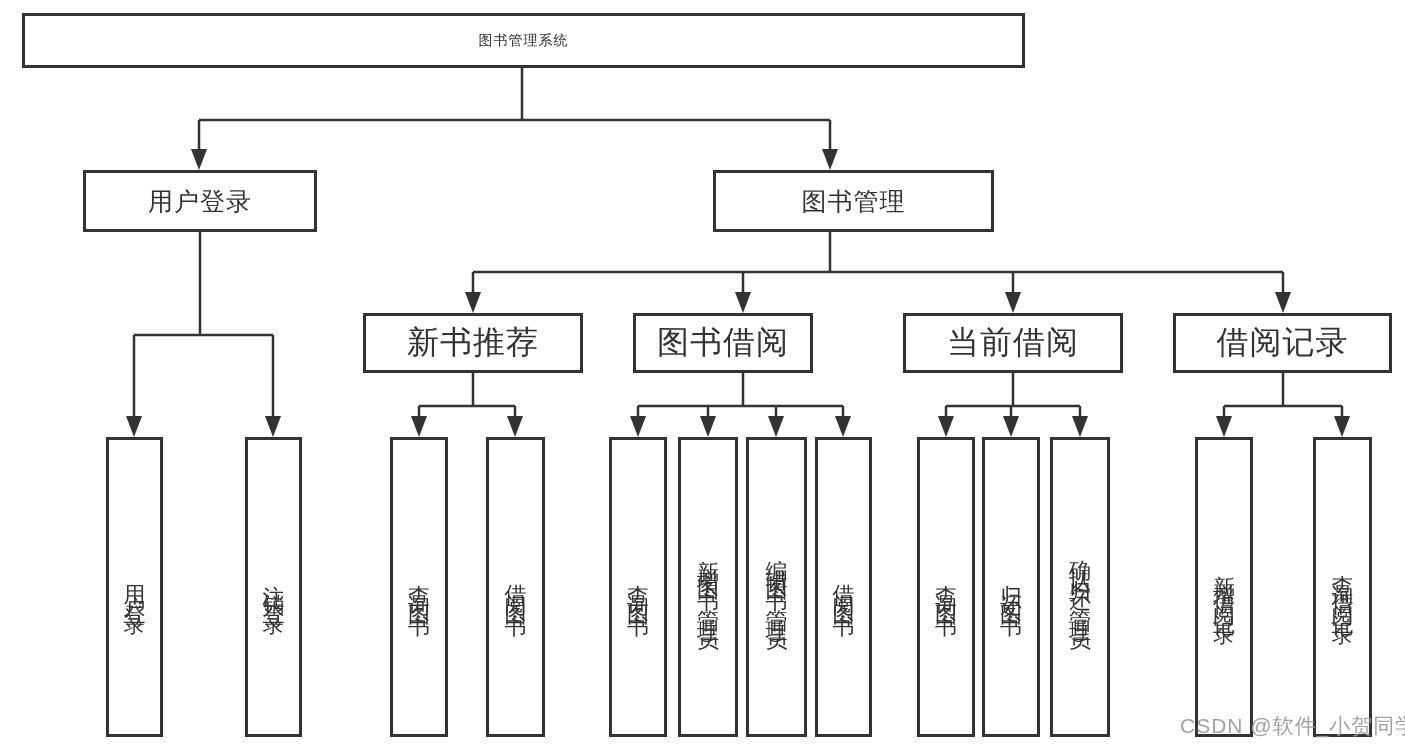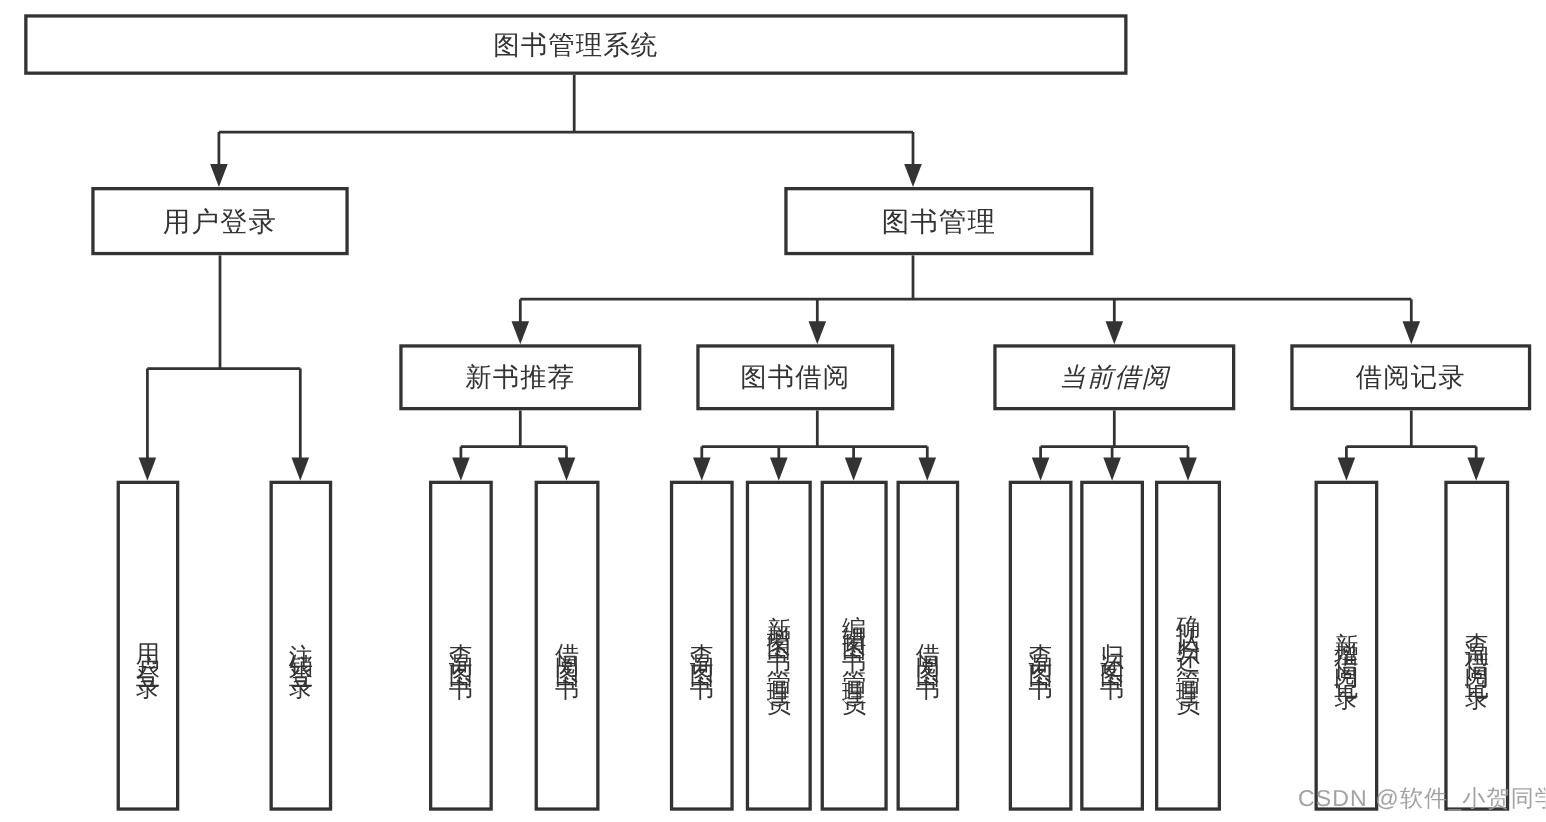--- a/index.html
+++ b/index.html
@@ -17,23 +17,23 @@
     box-sizing:border-box;
     background:#ffffff;
     border:3px solid #333333;
     display:flex;
     align-items:center;
     justify-content:center;
     color:#333333;
     text-align:center;
     white-space:nowrap;
   }
-  .root{font-size:24px;letter-spacing:1px;}
+  .root{font-size:14px;letter-spacing:1px;}
   .l2{font-size:25px;letter-spacing:1px;}
-  .l3{font-size:24px;letter-spacing:1px;}
+  .l3{font-size:32px;letter-spacing:1px;}
   .leaf{font-size:22px;}
   .vtext{
     writing-mode:vertical-lr;
     text-orientation:mixed;
     letter-spacing:10px;
     line-height:1;
     white-space:nowrap;
   }
   .watermark{
     position:absolute;
@@ -94,21 +94,21 @@
     </g>
   </svg>
 
   <div class="node root" style="left:22px;top:13px;width:1003px;height:55px;">图书管理系统</div>
 
   <div class="node l2" style="left:83px;top:170px;width:234px;height:62px;">用户登录</div>
   <div class="node l2" style="left:713px;top:170px;width:281px;height:62px;">图书管理</div>
 
   <div class="node l3" style="left:363px;top:313px;width:220px;height:60px;">新书推荐</div>
   <div class="node l3" style="left:633px;top:313px;width:180px;height:60px;">图书借阅</div>
-  <div class="node l3" style="left:903px;top:313px;width:220px;height:60px;font-style:italic;">当前借阅</div>
+  <div class="node l3" style="left:903px;top:313px;width:220px;height:60px;">当前借阅</div>
   <div class="node l3" style="left:1173px;top:313px;width:219px;height:60px;">借阅记录</div>
 
   <div class="node leaf" style="left:106px;top:437px;width:57px;height:300px;">
     <span class="vtext">用户登录</span>
   </div>
   <div class="node leaf" style="left:245px;top:437px;width:57px;height:300px;">
     <span class="vtext">注销登录</span>
   </div>
 
   <div class="node leaf" style="left:390px;top:437px;width:58px;height:300px;">

